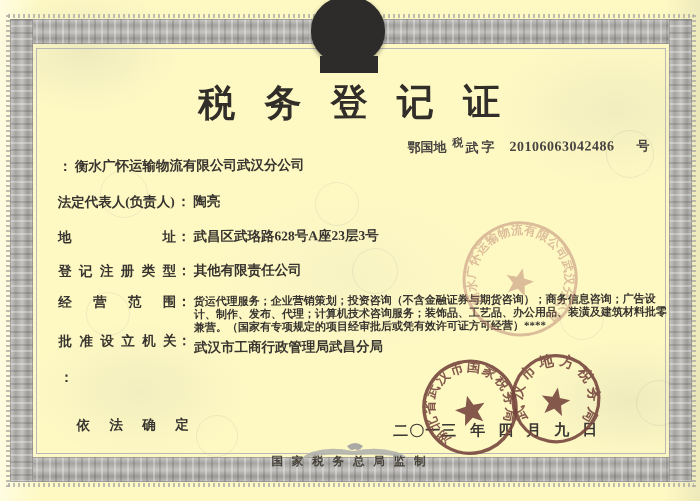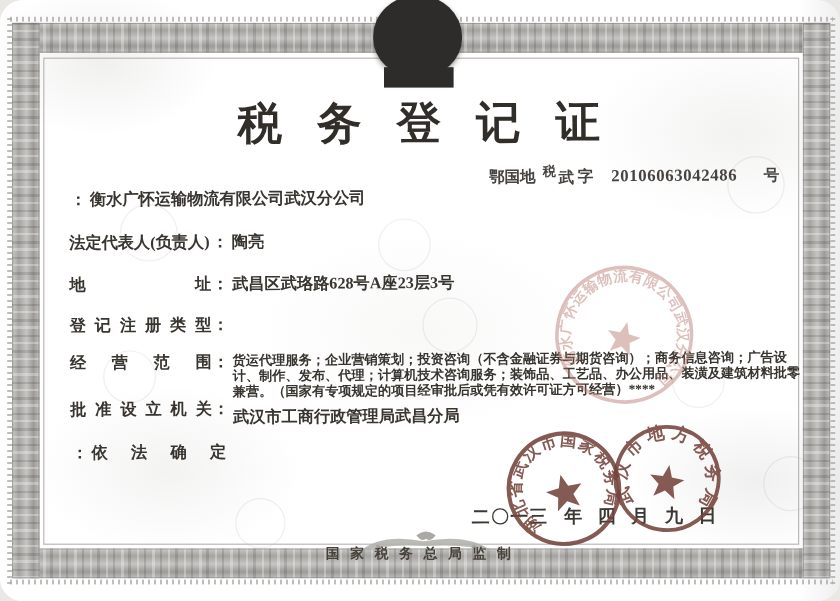--- a/index.html
+++ b/index.html
@@ -1,21 +1,20 @@
 <!DOCTYPE html>
 <html><head>
 <meta charset="utf-8">
 <style>
   html,body{margin:0;padding:0;background:#e9e8e5;}
   .page{
     position:relative;width:700px;height:501px;overflow:hidden;
-    background:#ffffff;
+    background:#fef9c3;
     font-family:"Liberation Serif","DejaVu Serif",serif;
     color:#38342f;
-    border-radius:19px;
   }
   .page::before{ 
     content:"";position:absolute;inset:0;z-index:0;pointer-events:none;
     background:
       radial-gradient(140px 90px at 12% 10%, rgba(170,170,165,.18), transparent 70%),
       radial-gradient(180px 110px at 88% 22%, rgba(170,170,165,.15), transparent 70%),
       radial-gradient(200px 120px at 50% 55%, rgba(200,198,192,.12), transparent 70%),
       radial-gradient(160px 100px at 20% 78%, rgba(170,170,165,.14), transparent 70%),
       radial-gradient(150px 90px at 90% 80%, rgba(160,160,158,.16), transparent 70%),
       linear-gradient(90deg, rgba(255,255,255,.5), rgba(0,0,0,0) 6%, rgba(0,0,0,0) 95%, rgba(120,120,118,.12));
@@ -55,21 +54,21 @@
   .serial .num{font-size:14px;letter-spacing:.5px;margin-left:15px;}
   .serial .suffix{margin-left:22px;}
   .row{position:absolute;left:58px;display:flex;align-items:flex-start;
     font-size:13.5px;font-weight:600;color:#38342f;white-space:nowrap;}
   .lbl{display:inline-block;width:118px;flex:none;text-align:justify;text-align-last:justify;}
   .lbl.tight{text-align-last:auto;white-space:nowrap;}
   .colon{flex:none;margin:0 3px 0 1px;}
   .val{white-space:nowrap;}
   .val.scope{white-space:normal;width:474px;font-size:11px;line-height:1.2;letter-spacing:0;margin-top:2px;}
   .val.drop{position:relative;top:7px;}
-  .val.spread{letter-spacing:8px;}
+  .val.spread{letter-spacing:8px;margin-top:48px;}
   
   .seal{position:absolute;}
   .seal-company{left:450px;top:210px;width:140px;height:140px;opacity:.45;
     transform:rotate(14deg);color:#b5756a;z-index:1;}
   .seal-state{left:417px;top:356px;width:104px;height:104px;opacity:.88;
     transform:rotate(-14deg);color:#74443c;z-index:4;}
   .seal-local{left:506px;top:351px;width:98px;height:98px;opacity:.88;
     transform:rotate(10deg);color:#74443c;z-index:4;}
   .date{position:absolute;left:392px;top:422px;z-index:3;display:flex;gap:13px;
     font-size:15px;font-weight:600;color:#3b3733;}
@@ -138,20 +137,21 @@
 
     <div class="row" style="top:227px;">
       <span class="lbl">地 址</span>
       <span class="colon">：</span>
       <span class="val">武昌区武珞路628号A座23层3号</span>
     </div>
 
     <div class="row" style="top:261px;">
       <span class="lbl">登 记 注 册 类 型</span>
       <span class="colon">：</span>
+      <span class="val">其他有限责任公司</span>
     </div>
 
     <div class="row" style="top:292px;">
       <span class="lbl">经 营 范 围</span>
       <span class="colon">：</span>
       <span class="val scope">货运代理服务；企业营销策划；投资咨询（不含金融证券与期货咨询）；商务信息咨询；广告设计、制作、发布、代理；计算机技术咨询服务；装饰品、工艺品、办公用品、装潢及建筑材料批零兼营。（国家有专项规定的项目经审批后或凭有效许可证方可经营）****</span>
     </div>
 
     <div class="row" style="top:331px;">
       <span class="lbl">批 准 设 立 机 关</span>

